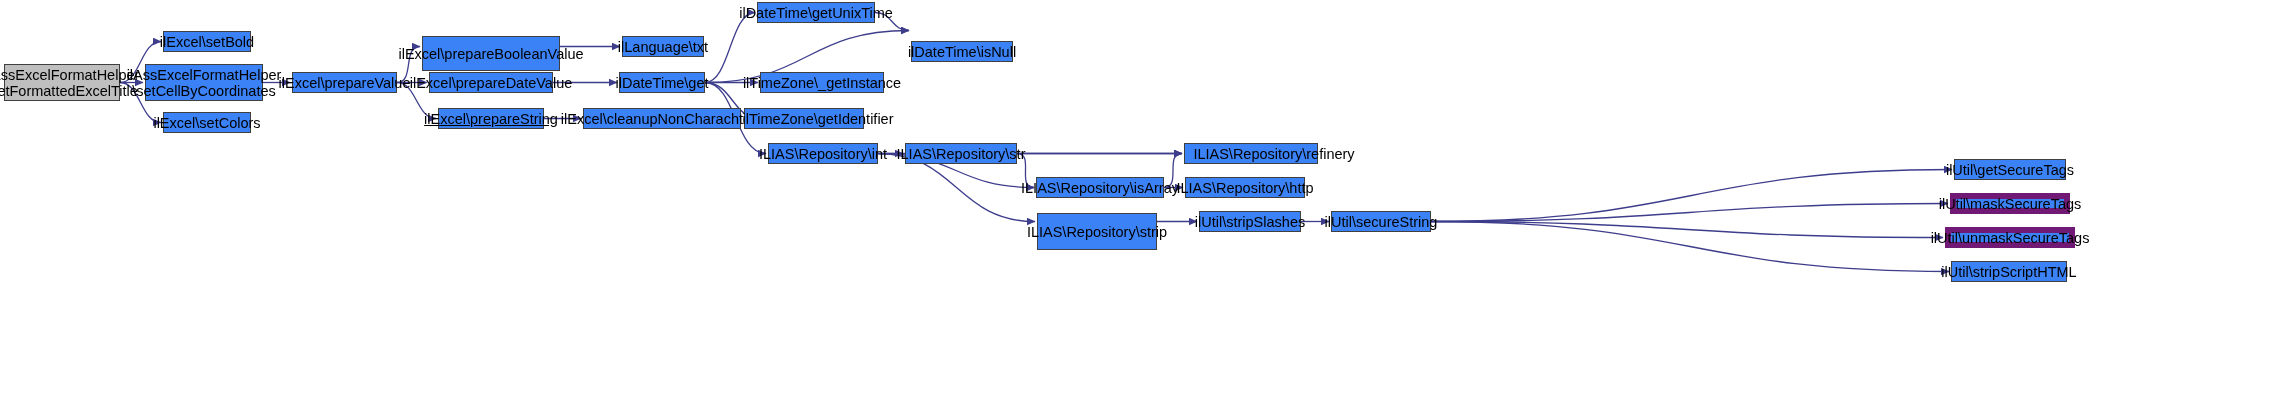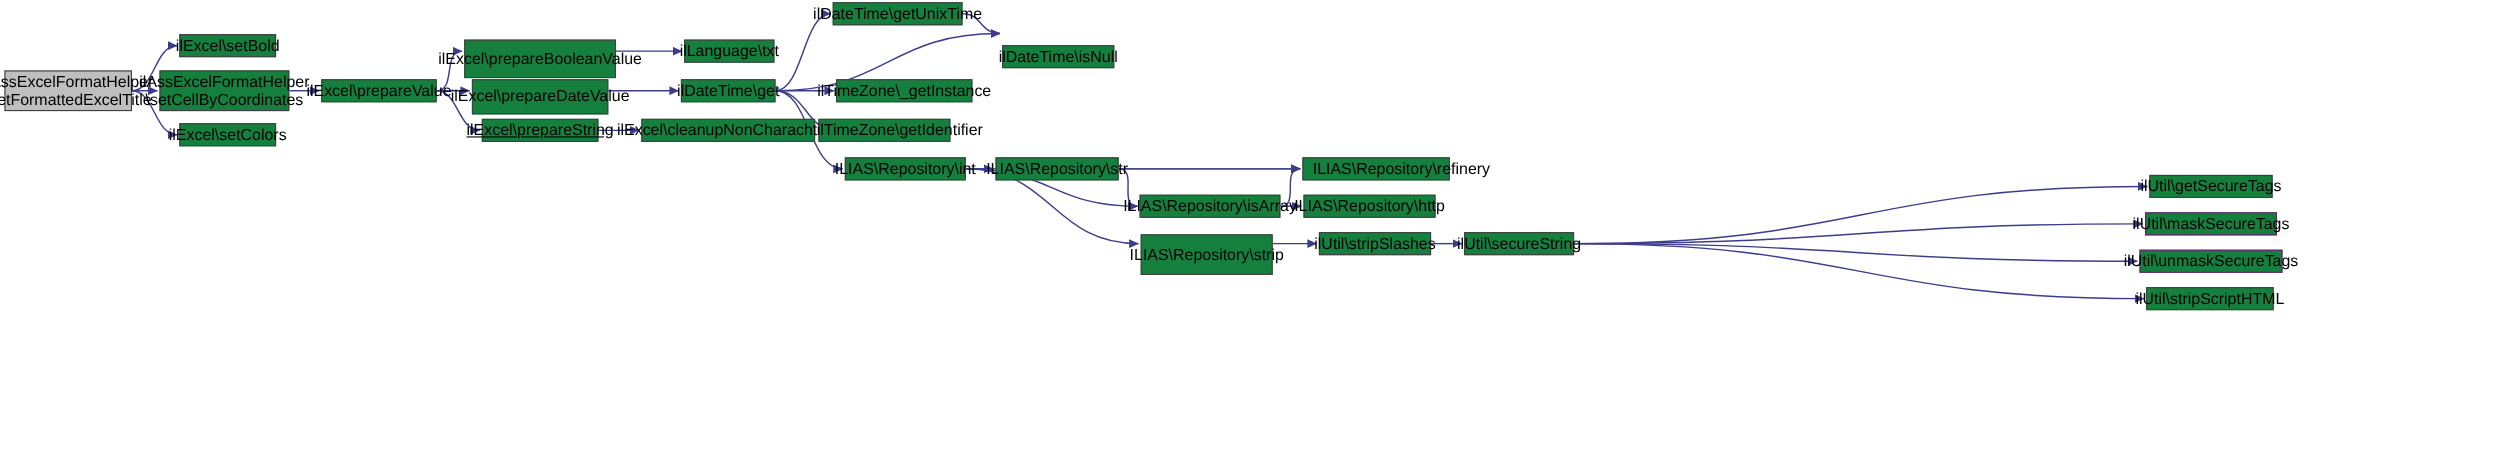--- a/index.html
+++ b/index.html
@@ -18,36 +18,36 @@
     height:417px;
     pointer-events:none;
   }
   .node{
     position:absolute;
     box-sizing:border-box;
     display:flex;
     align-items:center;
     justify-content:center;
     text-align:center;
-    background:#15803d;
+    background:#3b82f6;
     border:1px solid #3f3f3f;
     color:#000000;
     font-size:14.5px;
     line-height:16px;
     white-space:pre;
     letter-spacing:0px;
     z-index:3;
   }
   .node.root{
     background:#bfbfbf;
     border:1px solid #3f3f3f;
     box-shadow:none;
   }
   .node.red{
-    border:1px solid #701a75;
+    border:6px solid #701a75;
   }
 </style>
 </head>
 <body>
 
 <div id="canvas">
   <svg id="edges" xmlns="http://www.w3.org/2000/svg">
     <defs>
       <marker id="arrow" markerWidth="9" markerHeight="8" refX="8.5" refY="4" orient="auto" markerUnits="userSpaceOnUse">
         <path d="M0,0 L9,4 L0,8 z" fill="#3d3d8c"></path>
@@ -88,21 +88,21 @@
   </svg>
   <div id="node-layer">
       <div class="node root" style="left: 4px; top: 64px; width: 116px; height: 37px;">ilAssExcelFormatHelper
 \setFormattedExcelTitle</div>
       <div class="node" style="left: 163px; top: 31px; width: 88px; height: 21px;">ilExcel\setBold</div>
       <div class="node" style="left: 145px; top: 64px; width: 118px; height: 37px;">ilAssExcelFormatHelper
 \setCellByCoordinates</div>
       <div class="node" style="left: 163px; top: 112px; width: 88px; height: 21px;">ilExcel\setColors</div>
       <div class="node" style="left: 292px; top: 72px; width: 105px; height: 21px;">ilExcel\prepareValue</div>
       <div class="node" style="left: 422px; top: 36px; width: 138px; height: 35px;">ilExcel\prepareBooleanValue</div>
-      <div class="node" style="left: 429px; top: 72px; width: 124px; height: 32px;">ilExcel\prepareDateValue</div>
+      <div class="node" style="left: 429px; top: 72px; width: 124px; height: 21px;">ilExcel\prepareDateValue</div>
       <div class="node" style="left: 438px; top: 108px; width: 106px; height: 21px; text-decoration: underline;">ilExcel\prepareString</div>
       <div class="node" style="left: 622px; top: 36px; width: 82px; height: 21px;">ilLanguage\txt</div>
       <div class="node" style="left: 619px; top: 72px; width: 86px; height: 21px;">ilDateTime\get</div>
       <div class="node" style="left: 583px; top: 108px; width: 158px; height: 21px;">ilExcel\cleanupNonCharachters</div>
       <div class="node" style="left: 757px; top: 2px; width: 118px; height: 21px;">ilDateTime\getUnixTime</div>
       <div class="node" style="left: 911px; top: 20px; width: 102px; height: 21px; margin-top: 21px;">ilDateTime\isNull</div>
       <div class="node" style="left: 760px; top: 72px; width: 124px; height: 21px;">ilTimeZone\_getInstance</div>
       <div class="node" style="left: 744px; top: 108px; width: 120px; height: 21px; padding-left: 28px;">ilTimeZone\getIdentifier</div>
       <div class="node" style="left: 768px; top: 143px; width: 110px; height: 21px;">ILIAS\Repository\int</div>
       <div class="node" style="left: 905px; top: 143px; width: 112px; height: 21px;">ILIAS\Repository\str</div>

